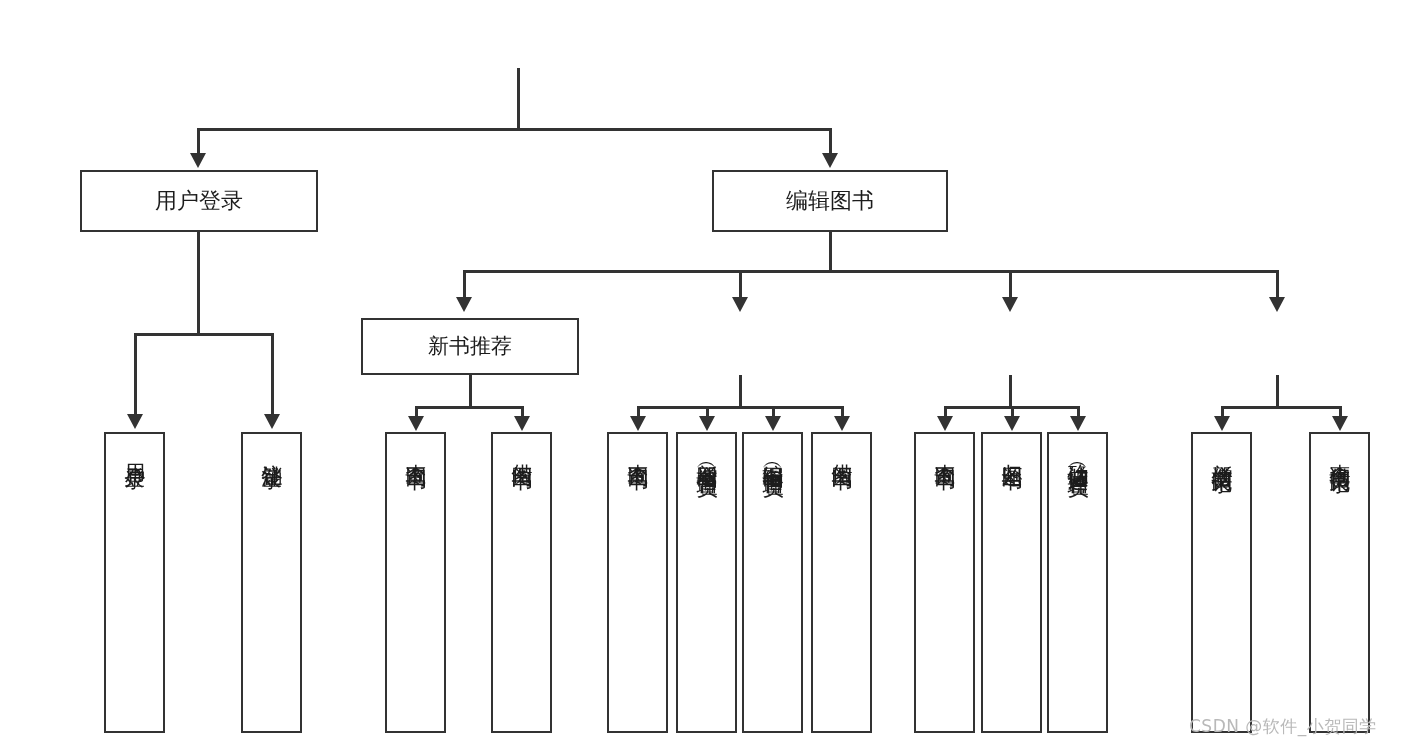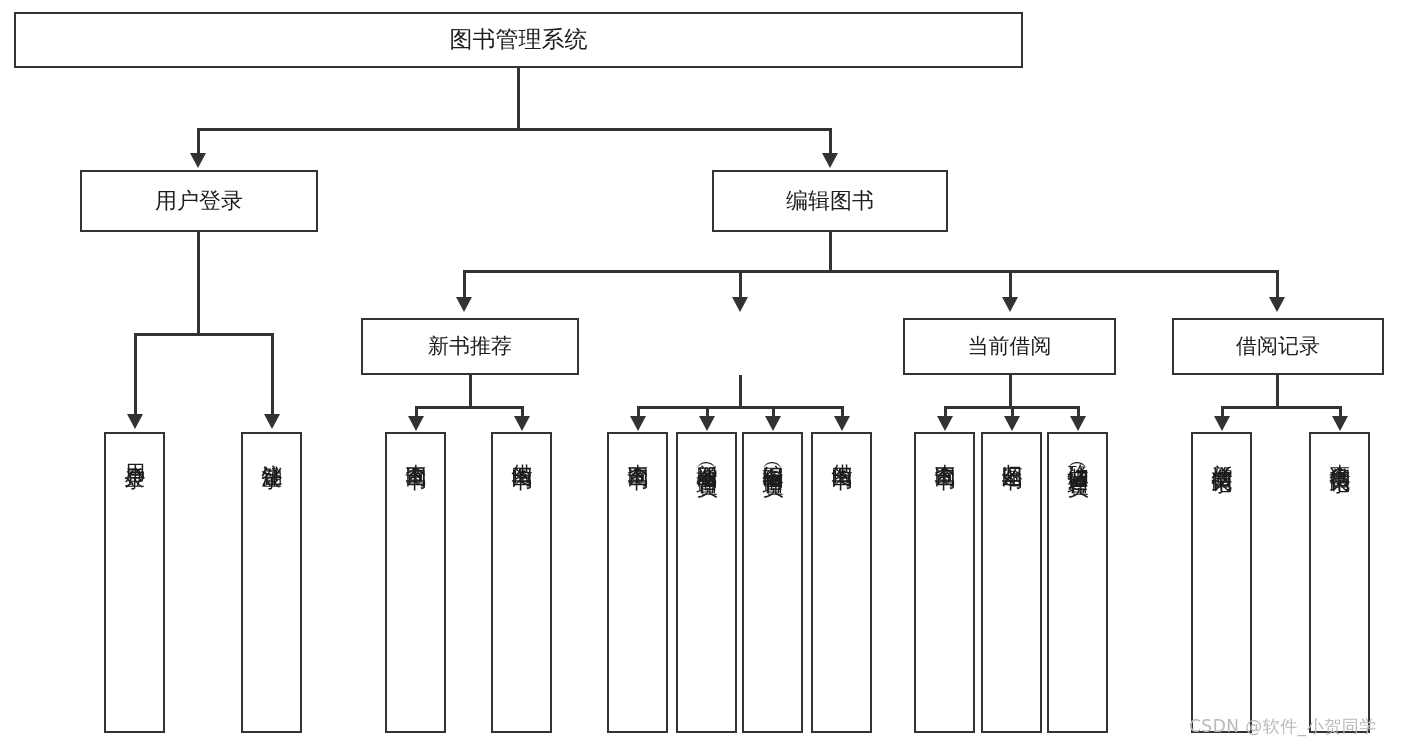--- a/index.html
+++ b/index.html
@@ -83,23 +83,20 @@
     white-space: nowrap;
     z-index: 5;
     letter-spacing: 0.5px;
   }
 </style>
 </head>
 <body>
 
 <div id="canvas">
 
-  <div class="node node-root" style="left:14px; top:12px; width:1009px; height:56px;">
-    <span>图书管理系统</span>
-  </div>
 
   <div class="vline" style="left:517px; top:68px; height:62px;"></div>
 
   <div class="hline" style="left:197px; top:128px; width:633px;"></div>
 
   <div class="vline" style="left:197px; top:128px; height:27px;"></div>
   <div class="arrow" style="left:190px; top:153px;"></div>
   <div class="vline" style="left:829px; top:128px; height:27px;"></div>
   <div class="arrow" style="left:822px; top:153px;"></div>
 
@@ -124,26 +121,20 @@
   <div class="arrow" style="left:456px; top:297px;"></div>
   <div class="vline" style="left:739px; top:270px; height:29px;"></div>
   <div class="arrow" style="left:732px; top:297px;"></div>
   <div class="vline" style="left:1009px; top:270px; height:29px;"></div>
   <div class="arrow" style="left:1002px; top:297px;"></div>
   <div class="vline" style="left:1276px; top:270px; height:29px;"></div>
   <div class="arrow" style="left:1269px; top:297px;"></div>
 
   <div class="node node-l2" style="left:361px; top:318px; width:218px; height:57px;">
     <span>新书推荐</span>
-  </div>
-  <div class="node node-l2" style="left:903px; top:318px; width:213px; height:57px;">
-    <span>当前借阅</span>
-  </div>
-  <div class="node node-l2" style="left:1172px; top:318px; width:212px; height:57px;">
-    <span>借阅记录</span>
   </div>
 
   <div class="vline" style="left:469px; top:375px; height:33px;"></div>
   <div class="hline" style="left:415px; top:406px; width:108px;"></div>
   <div class="vline" style="left:415px; top:406px; height:12px;"></div>
   <div class="arrow" style="left:408px; top:416px;"></div>
   <div class="vline" style="left:521px; top:406px; height:12px;"></div>
   <div class="arrow" style="left:514px; top:416px;"></div>
 
   <div class="vline" style="left:739px; top:375px; height:33px;"></div>

